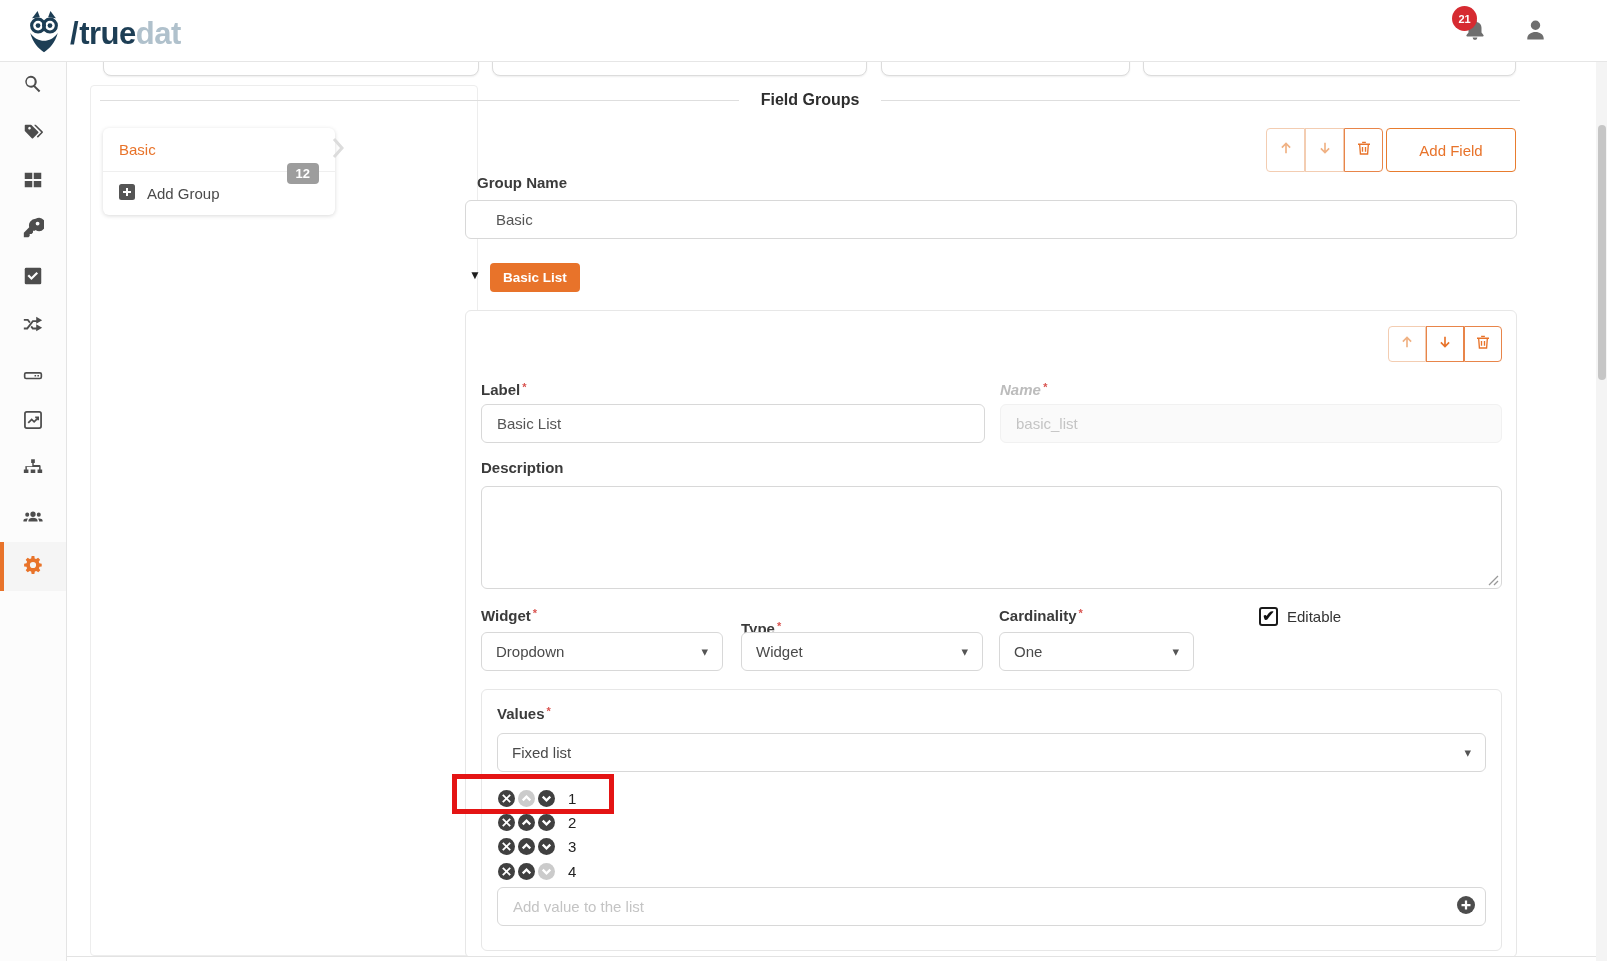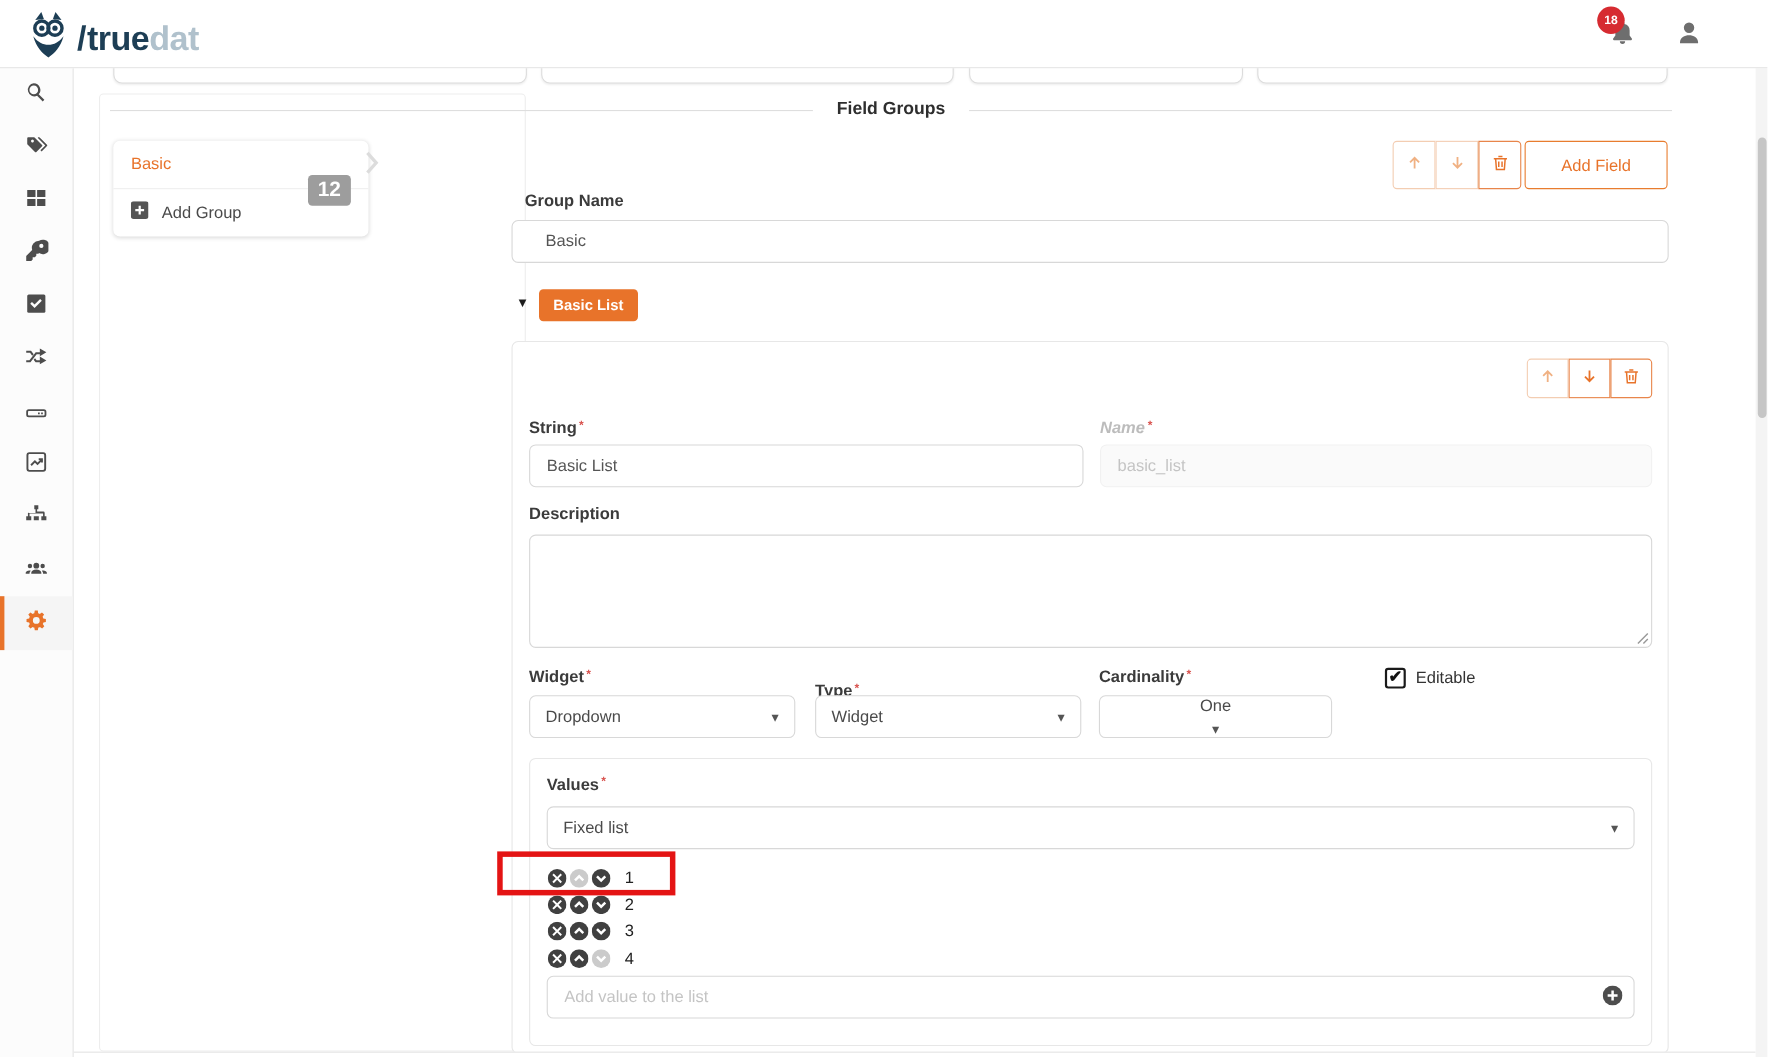--- a/index.html
+++ b/index.html
@@ -43,21 +43,21 @@
   .section-divider .txt { padding:0 22px; font-size:16px; font-weight:bold; color:#2e2e2e; }
 
   
   .groups-panel { position:absolute; left:90px; top:85px; width:388px; height:871px;
                   border:1px solid #ededed; border-radius:4px; background:#fff; }
   .group-card { position:absolute; left:103px; top:128px; width:232px; height:87px; background:#fff;
                 border-radius:6px; box-shadow:0 1px 4px rgba(0,0,0,0.15); z-index:6; }
   .group-row { height:43px; display:flex; align-items:center; padding:0 16px; cursor:pointer; }
   .group-row.first { border-bottom:1px solid #efefef; height:44px; }
   .group-name { color:#e8732a; font-size:15px; flex:1; }
-  .group-count { background:#9d9d9d; color:#fff; font-size:19px; font-weight:bold;
+  .group-count { background:#9d9d9d; color:#fff; font-size:13px; font-weight:bold;
                  border-radius:4px; padding:3px 9px;margin-top:47px; }
   .group-chevron { position:absolute; left:330px; top:135px; z-index:7; }
   .add-group-label { color:#4a4a4a; font-size:15px; margin-left:12px; }
 
   
   .lbl { position:absolute; font-size:15px; font-weight:bold; color:#3b3b3b; }
   .lbl.dim { color:#bcbcbc;font-style:italic; }
   .ast { color:#d9534f; font-size:11px; vertical-align:top; margin-left:2px; font-weight:bold; }
   .tinput { position:absolute; border:1px solid #d8d8d8; border-radius:6px; font-size:15px; color:#555;
             padding:0 15px; background:#fff; font-family:"Liberation Sans", sans-serif; outline:none; }
@@ -138,21 +138,21 @@
           <path d="M37 11L31 3l-2.5 7z" fill="#1d3e55"></path>
           <circle cx="17.5" cy="19" r="7" fill="none" stroke="#1d3e55" stroke-width="3.4"></circle>
           <circle cx="30.5" cy="19" r="7" fill="none" stroke="#1d3e55" stroke-width="3.4"></circle>
           <circle cx="17.5" cy="19" r="2.6" fill="#1d3e55"></circle>
           <circle cx="30.5" cy="19" r="2.6" fill="#1d3e55"></circle>
           <path d="M9 27c3 11 9 17 15 21 6-4 12-10 15-21-4.5 6-9.5 8.5-15 8.5S13.5 33 9 27z" fill="#1d3e55"></path>
         </svg>
       </span>
       <span class="logo-text"><span class="logo-slash">/</span><span class="logo-true">true</span><span class="logo-dat">dat</span></span>
     </div>
-    <span class="notif-badge">18</span>
+    <span class="notif-badge">21</span>
     <span class="hdr-icon bell">
       <svg width="26" height="26" viewBox="0 0 24 24" fill="currentColor">
         <path d="M12 2a1.6 1.6 0 011.6 1.6v.9a5.6 5.6 0 014.4 5.4v4.3l1.8 2.5a.8.8 0 01-.65 1.3H4.85a.8.8 0 01-.65-1.3L6 14.2V9.9a5.6 5.6 0 014.4-5.4v-.9A1.6 1.6 0 0112 2zm-2.2 17h4.4a2.2 2.2 0 01-4.4 0z"></path>
       </svg>
     </span>
     <span class="hdr-icon person">
       <svg width="27" height="27" viewBox="0 0 24 24" fill="currentColor">
         <path d="M12 4a4.2 4.2 0 110 8.4A4.2 4.2 0 0112 4zm-7.3 16c0-3.7 3.7-5.7 7.3-5.7s7.3 2 7.3 5.7v.8H4.7z"></path>
       </svg>
     </span>
@@ -287,21 +287,21 @@
           <path d="M12 5v13M6.5 12.5L12 18l5.5-5.5"></path>
         </svg></span>
   </div>
   <div class="icon-btn bo r-right" style="left:1464px;top:326px;width:38px;height:36px;">
     <span><svg viewBox="0 0 24 24" fill="none" stroke="currentColor" stroke-width="1.8">
           <path d="M4 7h16M9.5 4.5h5M6.2 7l1 13h9.6l1-13M10 10.5v6.5M14 10.5v6.5"></path>
         </svg></span>
   </div>
 
   <div class="lbl" style="left:481px;top:381px;">
-    <span>String</span><span class="ast">*</span>
+    <span>Label</span><span class="ast">*</span>
   </div>
   <input class="tinput" style="left: 481px; top: 404px; width: 504px; height: 39px;" value="Basic List">
   <div class="lbl dim" style="left:1000px;top:381px;">
     <span>Name</span><span class="ast">*</span>
   </div>
   <input class="tinput" style="left: 1000px; top: 404px; width: 502px; height: 39px;" disabled="" placeholder="basic_list">
 
   <div class="lbl" style="left:481px;top:459px;">
     <span>Description</span>
   </div>
@@ -322,21 +322,21 @@
   <div class="lbl" style="left:741px;top:607px;margin-top:13px;">
     <span>Type</span><span class="ast">*</span>
   </div>
   <div class="sel" style="left:741px;top:632px;width:242px;height:39px;">
     <span>Widget</span>
     <span class="caret">▾</span>
   </div>
   <div class="lbl" style="left:999px;top:607px;">
     <span>Cardinality</span><span class="ast">*</span>
   </div>
-  <div class="sel" style="left:999px;top:632px;width:212px;height:39px;flex-direction:column;">
+  <div class="sel" style="left:999px;top:632px;width:195px;height:39px;">
     <span>One</span>
     <span class="caret">▾</span>
   </div>
   <div class="chk">
     <span class="mark">✔</span>
   </div>
   <div class="lbl" style="left:1287px;top:608px;font-weight:normal;color:#333;">
     <span>Editable</span>
   </div>
 

